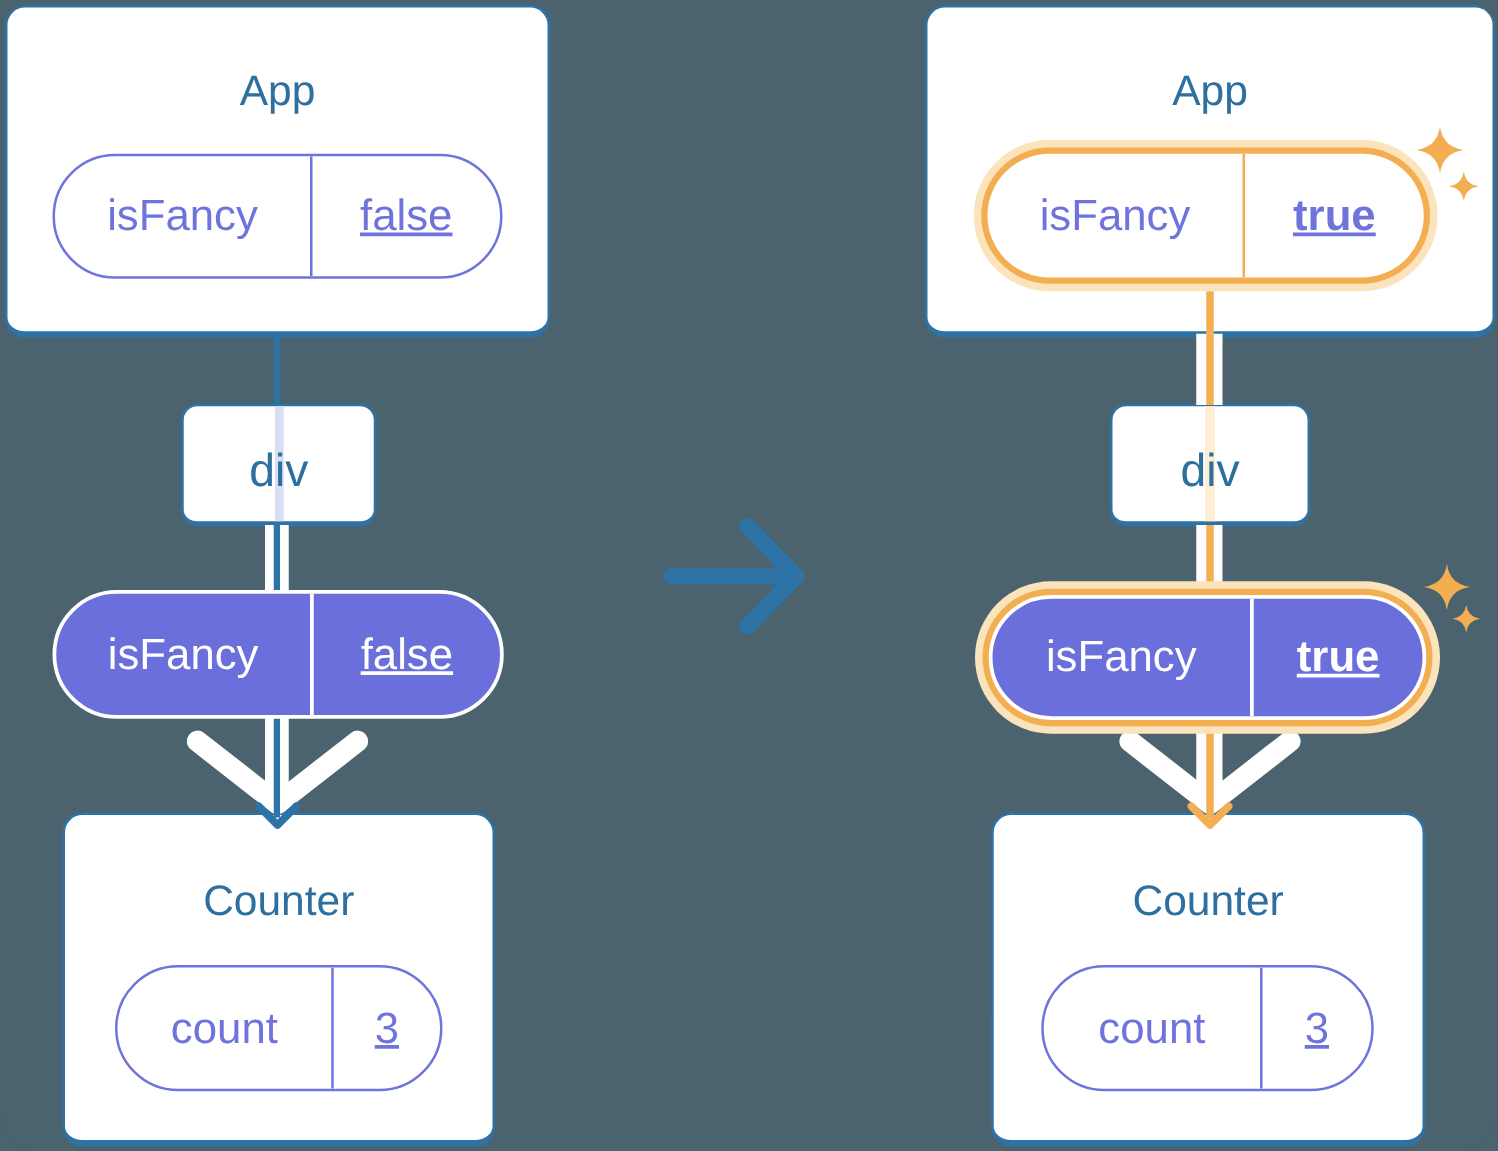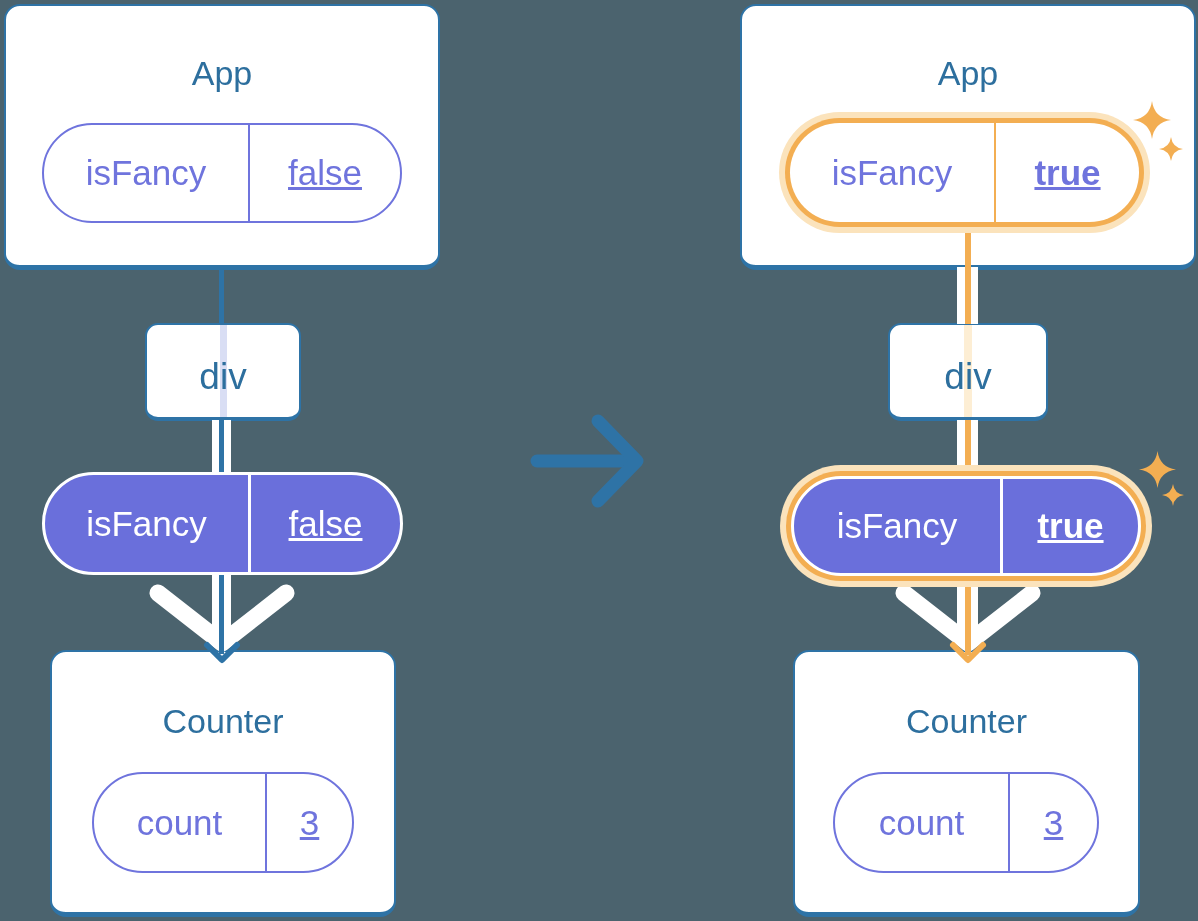--- a/index.html
+++ b/index.html
@@ -12,20 +12,21 @@
     --cream:#fdeed4;
     --orange:#f3ae52;
     --orange-glow:#fbe3bc;
     --blue-line:#2e73a6;
   }
   html,body{margin:0;padding:0;background:var(--bg);}
   .stage{
     position:relative;width:1198px;height:921px;overflow:hidden;
     background:var(--bg);
     font-family:"Liberation Sans", sans-serif;
+    border-radius:30px;
   }
   .card{
     position:absolute;box-sizing:border-box;background:#fff;
     border:2px solid var(--card-border);
     border-bottom-width:5px;border-radius:16px;
   }
   .card-title{
     position:absolute;left:0;right:0;text-align:center;
     color:var(--heading);font-size:34px;font-weight:500;
   }

